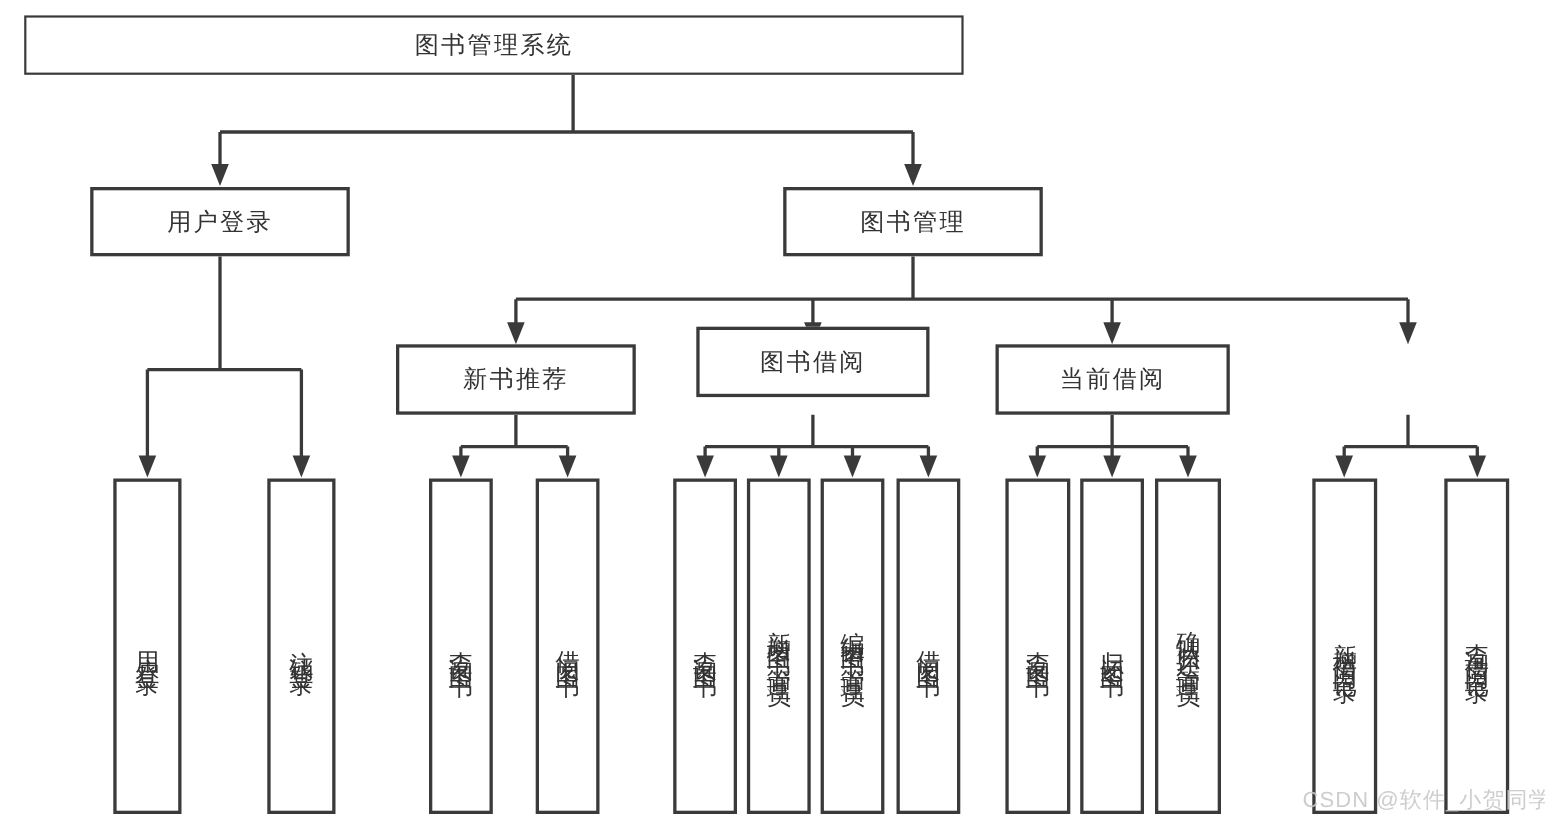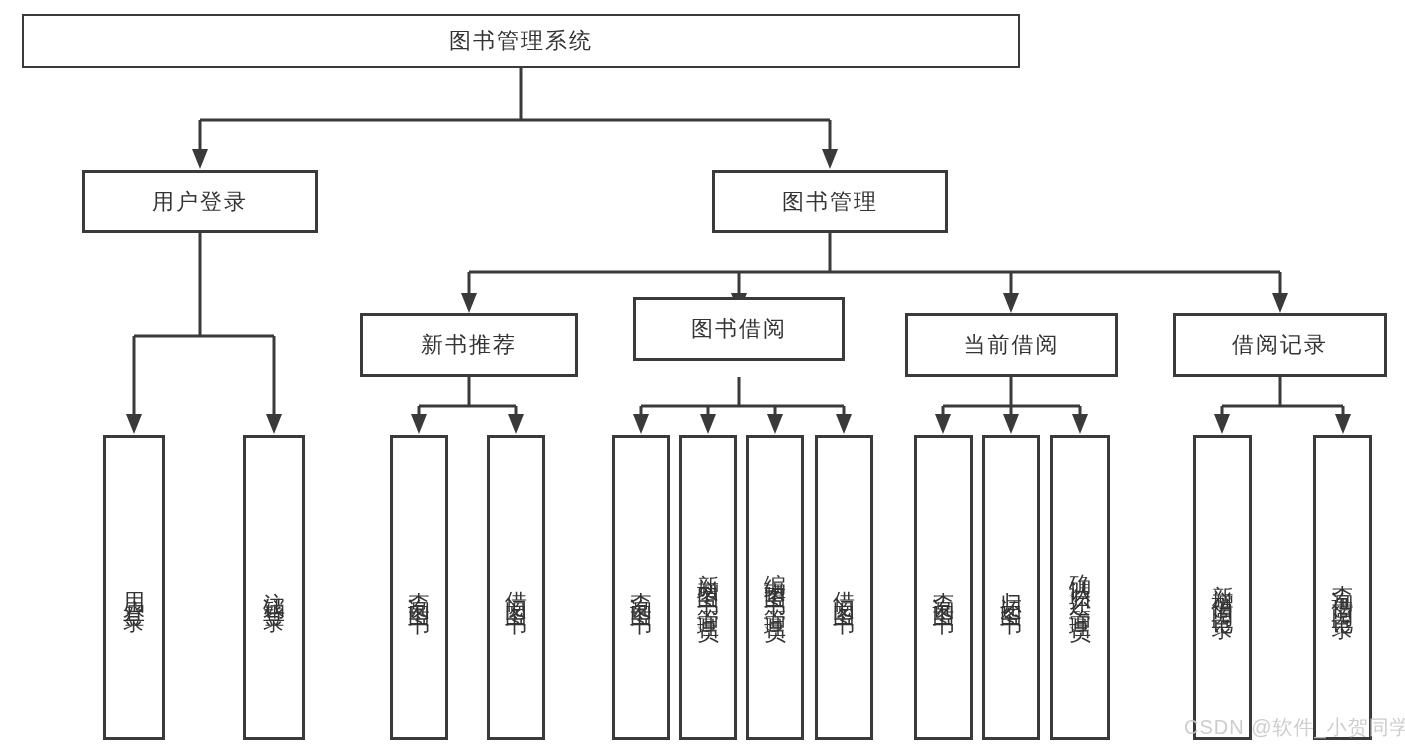--- a/index.html
+++ b/index.html
@@ -83,29 +83,28 @@
     <path d="M1011 377 V406 M943 406 H1080 M943 406 V418 M1011 406 V418 M1080 406 V418"></path>
     <polygon points="935,414 951,414 943,434"></polygon>
     <polygon points="1003,414 1019,414 1011,434"></polygon>
     <polygon points="1072,414 1088,414 1080,434"></polygon>
 
     <path d="M1280 377 V406 M1222 406 H1343 M1222 406 V418 M1343 406 V418"></path>
     <polygon points="1214,414 1230,414 1222,434"></polygon>
     <polygon points="1335,414 1351,414 1343,434"></polygon>
   </svg>
 
-  <div class="node hnode root" style="left:22px; top:14px; width:998px; height:54px;">图书管理系统</div>
+  <div class="node hnode root" style="left:22px; top:14px; width:854px; height:54px;">图书管理系统</div>
 
   <div class="node hnode" style="left:82px; top:170px; width:236px; height:63px;">用户登录</div>
   <div class="node hnode" style="left:360px; top:313px; width:218px; height:64px;">新书推荐</div>
 
   <div class="node hnode" style="left:712px; top:170px; width:236px; height:63px;">图书管理</div>
   <div class="node hnode" style="left:633px; top:297px; width:212px; height:64px;">图书借阅</div>
   <div class="node hnode" style="left:905px; top:313px; width:213px; height:64px;">当前借阅</div>
-  <div class="node hnode" style="left:1173px; top:313px; width:214px; height:64px;">借阅记录</div>
 
   <div class="node vnode" style="left:103px; top:435px; width:62px; height:305px;">用户登录</div>
   <div class="node vnode" style="left:243px; top:435px; width:62px; height:305px;">注销登录</div>
 
   <div class="node vnode" style="left:390px; top:435px; width:58px; height:305px;">查询图书</div>
   <div class="node vnode" style="left:487px; top:435px; width:58px; height:305px;">借阅图书</div>
 
   <div class="node vnode" style="left:612px; top:435px; width:58px; height:305px;">查询图书</div>
   <div class="node vnode" style="left:679px; top:435px; width:58px; height:305px;">新增图书（管理员）</div>
   <div class="node vnode" style="left:746px; top:435px; width:58px; height:305px;">编辑图书（管理员）</div>

